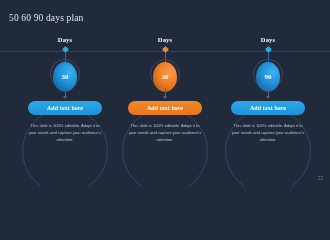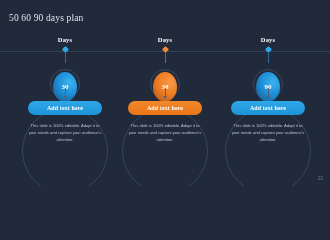--- a/index.html
+++ b/index.html
@@ -69,21 +69,21 @@
     position:absolute;
     top:108px; left:50%;
     width:86px; height:86px;
     margin-left:-43px;
     border:1px solid #39455e;
     border-radius:50%;
   }
   
   .badge-wrap{
     position:absolute;
-    top:72px; left:50%;
+    top:62px; left:50%;
     width:24px; height:30px;
     margin-left:-12px;
   }
   .badge-ring{
     position:absolute;
     top:-3px; left:-3px;
     width:30px; height:30px;
     border:1px solid #3c4860;
     border-radius:50%;
   }

